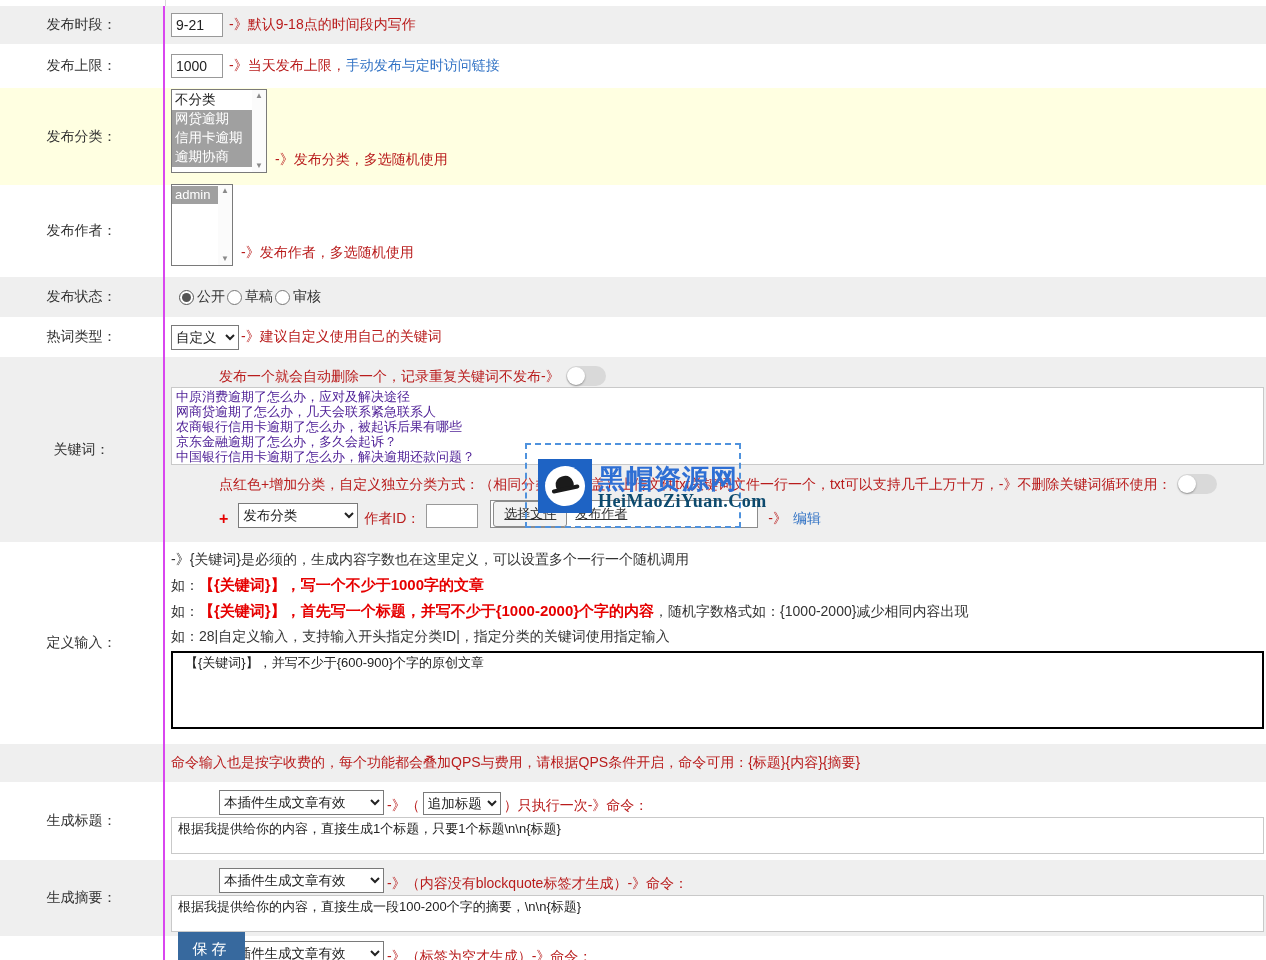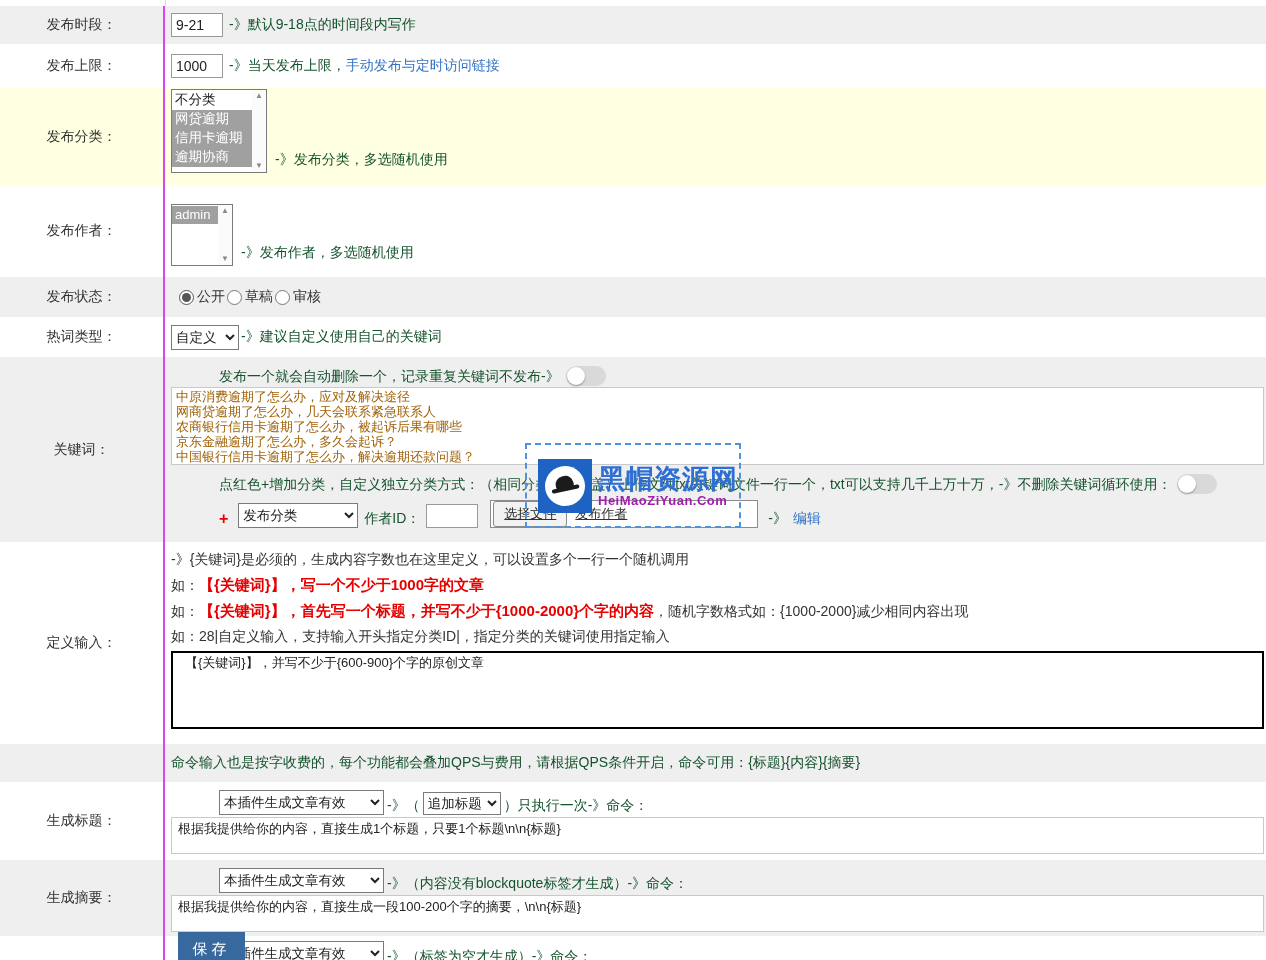--- a/index.html
+++ b/index.html
@@ -12,21 +12,21 @@
   .row{display:flex;width:1266px;box-sizing:border-box;}
   .row.gray{background:#efefef;}
   .row.white{background:#ffffff;}
   .row.yellow{background:#ffffe1;}
   .lbl{
     width:165px;flex:0 0 165px;display:flex;align-items:center;justify-content:center;
     color:#333;font-size:14px;border-right:2px solid #d946ef;box-sizing:border-box;
   }
   .content{flex:1;position:relative;padding-left:6px;box-sizing:border-box;min-width:0;}
   .vcenter{display:flex;align-items:center;}
-  .arrowtext{color:#14532d;}
+  .arrowtext{color:#b91c1c;}
   a.link{color:#3273c5;text-decoration:none;cursor:pointer;}
   input.txt{
     box-sizing:border-box;border:1px solid #999;height:24px;width:52px;
     font-family:inherit;font-size:14px;padding:0 4px;background:#fff;color:#222;
   }
   
   .listbox{background:#fff;border:1px solid #7a7a7a;display:flex;box-sizing:border-box;}
   .opts{flex:1;overflow:hidden;padding-top:1px;}
   .opt{font-size:13.5px;color:#222;padding:1px 3px 1px 3px;white-space:nowrap;height:16px;line-height:15px;}
   .opt.sel{background:#a0a0a0;color:#fff;}
@@ -46,21 +46,21 @@
     display:inline-block;width:40px;height:20px;border-radius:10px;background:#d9d9d9;
     position:relative;vertical-align:middle;cursor:pointer;flex:0 0 auto;
   }
   .toggle::after{
     content:'';position:absolute;left:1px;top:1px;width:18px;height:18px;border-radius:50%;
     background:#fff;box-shadow:0 1px 2px rgba(0,0,0,.35);
   }
   textarea{font-family:inherit;resize:none;box-sizing:border-box;display:block;}
   .ta-keywords{
     width:1093px;height:78px;border:1px solid #c9c9c9;background:#fff;
-    font-size:13px;line-height:15px;padding:1px 4px;color:#a16207;margin-top:1px;
+    font-size:13px;line-height:15px;padding:1px 4px;color:#4c1d95;margin-top:1px;
   }
   .ta-black{
     width:1093px;height:78px;border:2px solid #000;background:#fff;
     font-size:13px;line-height:16px;padding:2px 12px;color:#222;margin-top:5px;
   }
   .ta-cmd{
     width:1093px;height:37px;border:1px solid #c9c9c9;background:#fff;
     font-size:13px;line-height:17px;padding:2px 6px;color:#222;
   }
   .kline{display:flex;align-items:flex-end;gap:6px;white-space:nowrap;margin-left:48px;}
@@ -87,21 +87,21 @@
   }
   .wm-logo{
     width:54px;height:54px;background:#1e63c4;margin-left:11px;flex:0 0 54px;
     display:flex;align-items:center;justify-content:center;
   }
   .wm-circle{width:40px;height:40px;border-radius:50%;background:#fff;position:relative;transform:rotate(-12deg);}
   .wm-hat-crown{position:absolute;left:11px;top:10px;width:18px;height:12px;background:#1b1b1b;border-radius:8px 8px 2px 2px;}
   .wm-hat-brim{position:absolute;left:6px;top:21px;width:28px;height:4px;background:#1b1b1b;border-radius:2px;}
   .wm-textcol{margin-left:6px;}
   .wm-title{color:#2e6fd4;font-weight:bold;font-size:27px;letter-spacing:1px;line-height:30px;white-space:nowrap;}
-  .wm-sub{color:#a21caf;font-weight:bold;font-size:13px;letter-spacing:.5px;line-height:14px;}
+  .wm-sub{color:#0c4a6e;font-weight:bold;font-size:18px;letter-spacing:.5px;line-height:14px;font-family:Liberation Serif, serif;}
   .topsliver{position:relative;height:6px;background:#fff;}
   .topsliver .vline{position:absolute;left:165px;top:0;width:1px;height:6px;background:#d8d8d8;}
   .nowrap{white-space:nowrap;}
 </style>
 </head>
 <body>
 
 <div class="tbl">
 
   <div class="topsliver">
@@ -140,21 +140,21 @@
           <span class="sarrow">▼</span>
         </div>
       </div>
       <span class="arrowtext" style="margin:0 0 16px 8px;">-》发布分类，多选随机使用</span>
     </div>
   </div>
 
   <div class="row white" style="height:92px">
     <div class="lbl">发布作者：</div>
     <div class="content" style="display:flex;align-items:flex-end;">
-      <div class="listbox" style="width:62px;height:62px;margin:12px 0 11px 0;">
+      <div class="listbox" style="width:62px;height:82px;margin:12px 0 11px 0;">
         <div class="opts">
           <div class="opt sel" style="font-size:13px;">admin</div>
         </div>
         <div class="sbar">
           <span class="sarrow">▲</span>
           <span class="sarrow">▼</span>
         </div>
       </div>
       <span class="arrowtext" style="margin:0 0 15px 8px;">-》发布作者，多选随机使用</span>
     </div>

